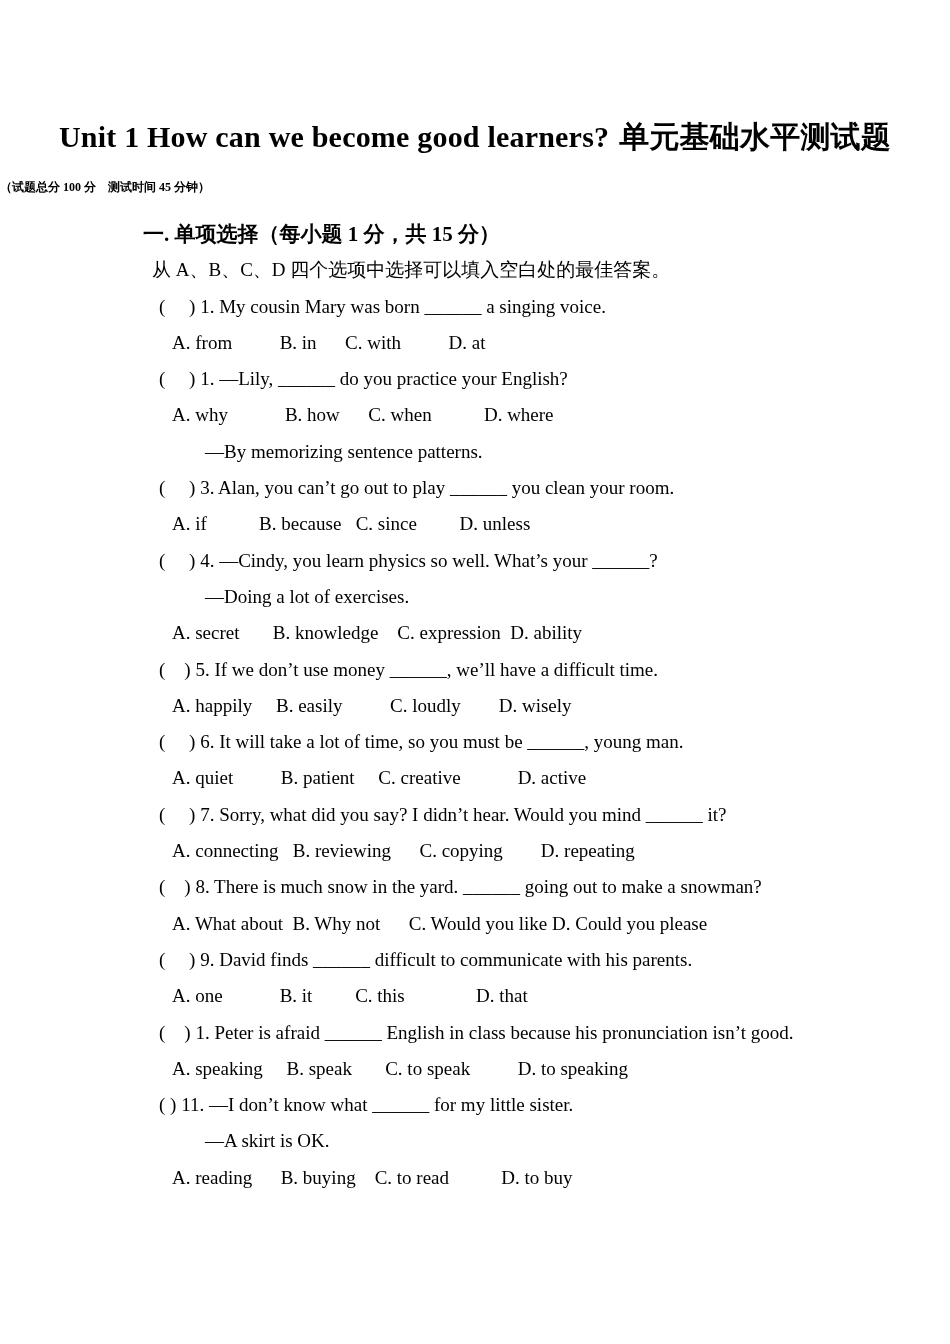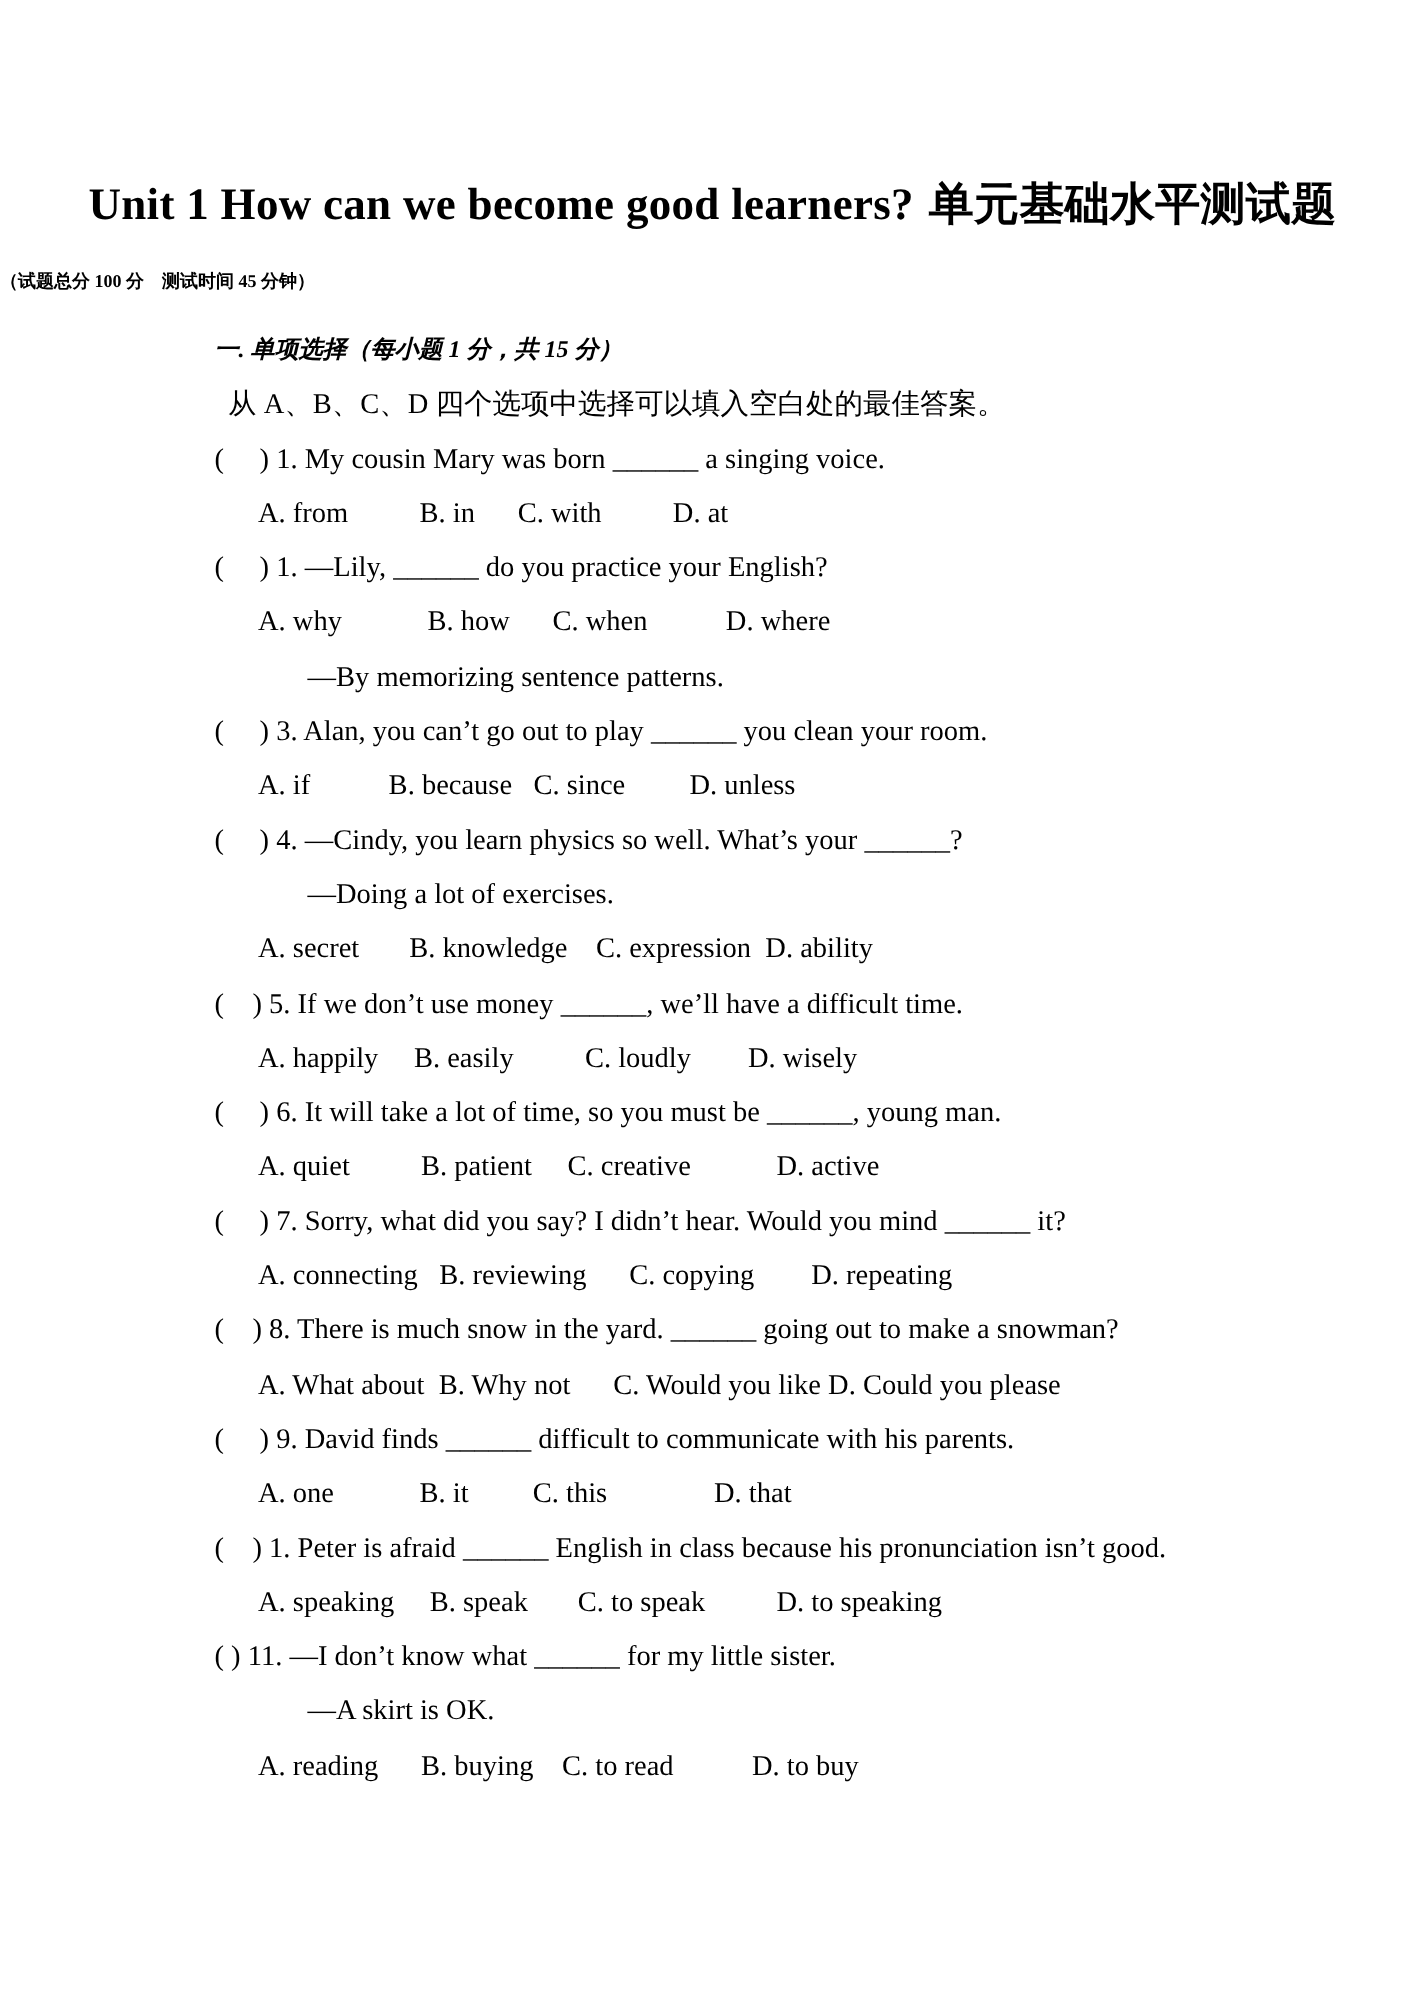--- a/index.html
+++ b/index.html
@@ -30,23 +30,23 @@
   }
   .content {
     margin: 16px 40px 0 143px;
     font-size: 19px;
   }
   .line {
     min-height: 36.3px;
     line-height: 36.3px;
     white-space: pre-wrap;
   }
-  .line.heading { font-size: 16px; font-weight: bold; font-style: italic; }
+  .line.heading { font-size: 21px; font-weight: bold; }
   .line.instruction { padding-left: 9px; }
-  .line.stem { padding-left: 0; }
+  .line.stem { padding-left: 0; margin-left: 16px; }
   .line.option { padding-left: 29px; }
   .line.reply { padding-left: 62px; }
 </style>
 </head>
 <body>
 
 <div class="page">
 
   <h1 class="title"><span>Unit 1 How can we become good learners?</span><span class="zh">单元基础水平测试题</span></h1>
 

